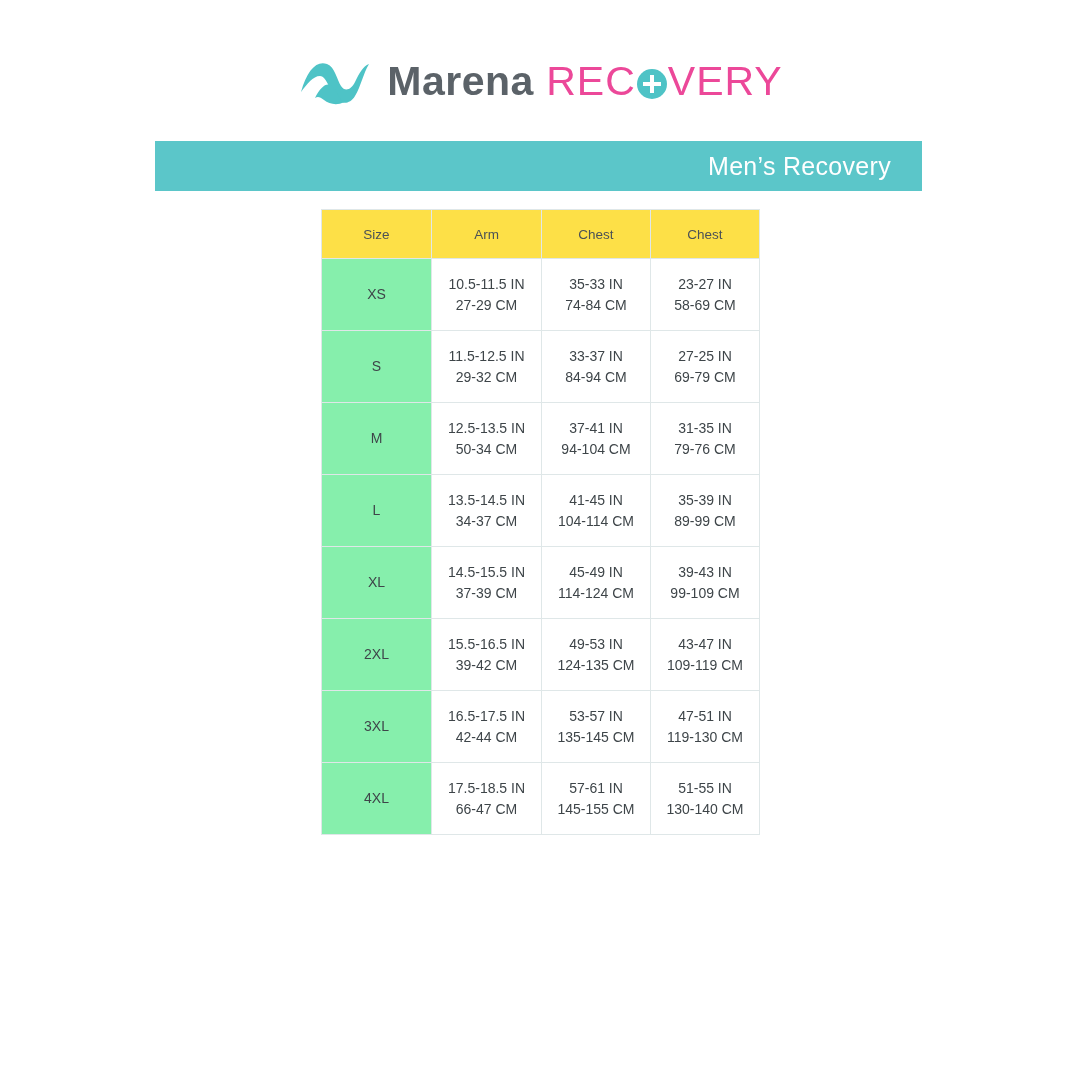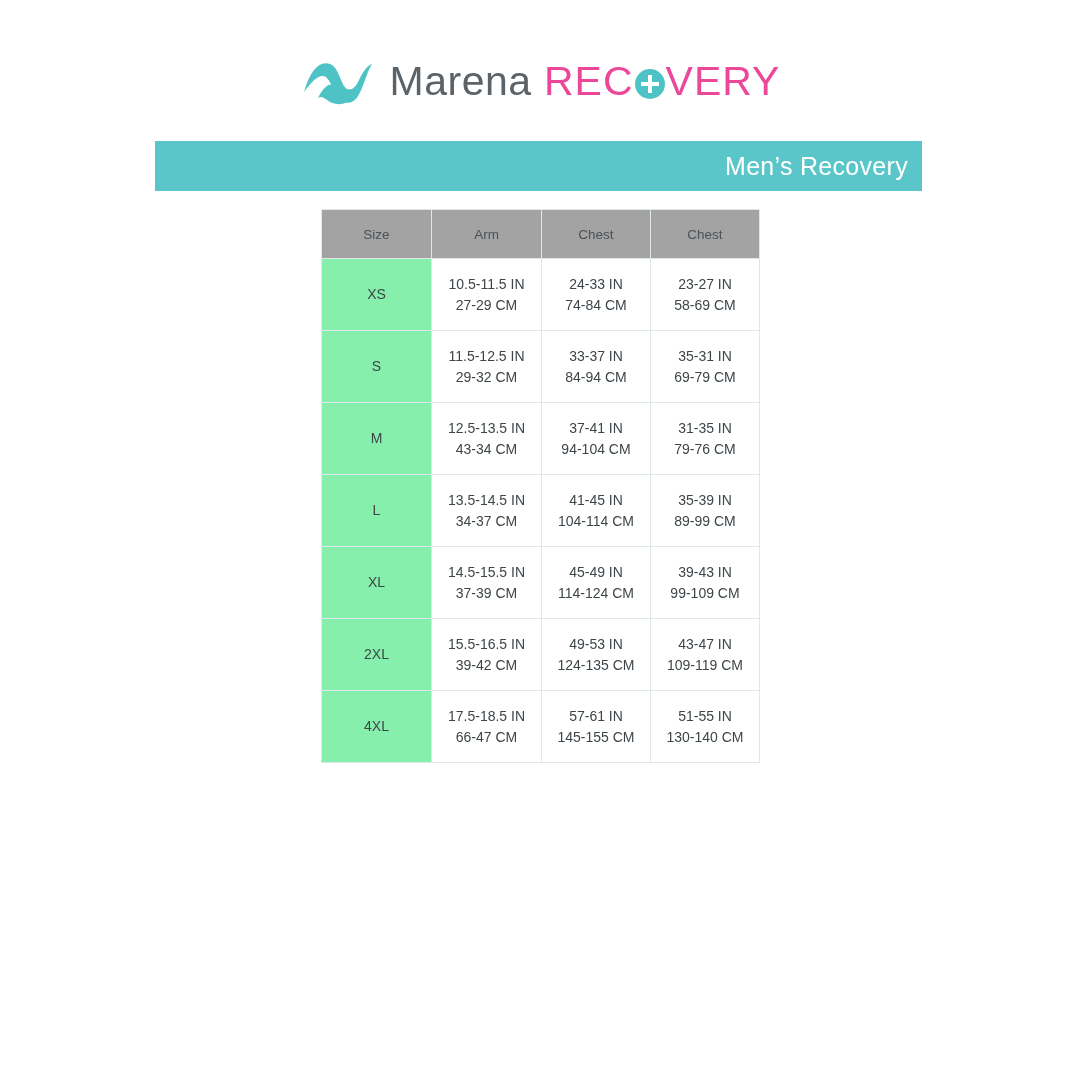--- a/index.html
+++ b/index.html
@@ -36,21 +36,21 @@
     display: block;
   }
   .logo-text {
     font-size: 41px;
     letter-spacing: 0.5px;
     line-height: 1;
     white-space: nowrap;
   }
   .logo-text .word1 {
     color: #5b6268;
-    font-weight: 400;
+    font-weight: 700;
   }
   .logo-text .word2 {
     color: #ec4899;
     font-weight: 400;
     letter-spacing: 1px;
   }
   .logo-plus-wrap {
     display: inline-block;
     position: relative;
     width: 30px;
@@ -90,21 +90,21 @@
   .banner {
     position: absolute;
     top: 141px;
     left: 155px;
     width: 767px;
     height: 50px;
     background: #5bc6c9;
     display: flex;
     align-items: center;
     justify-content: flex-end;
-    padding-right: 14px;
+    padding-right: 31px;
   }
   .banner-title {
     color: #ffffff;
     font-size: 25px;
     font-weight: 400;
     letter-spacing: 0.3px;
   }
 
   
   .table-wrap {
@@ -122,21 +122,21 @@
   table.size-chart td {
     border: 1px solid #dfe7e8;
     text-align: center;
     vertical-align: middle;
     color: #3e4549;
     font-weight: 400;
   }
   table.size-chart th {
     height: 49px;
     font-size: 13.5px;
-    background: #a3a3a3;
+    background: #fde047;
     color: #4b5156;
   }
   table.size-chart td {
     height: 72px;
     font-size: 14px;
     line-height: 1.45;
     padding: 4px 2px;
   }
   td.size-cell {
     background: #86efac;
@@ -188,48 +188,48 @@
         </tr>
       </thead>
       <tbody>
         <tr>
           <td class="size-cell">XS</td>
           <td>
               <span class="line2">10.5-11.5 IN</span>
               <span class="line2">27-29 CM</span>
             </td>
           <td>
-              <span class="line2">24-33 IN</span>
+              <span class="line2">35-33 IN</span>
               <span class="line2">74-84 CM</span>
             </td>
           <td>
               <span class="line2">23-27 IN</span>
               <span class="line2">58-69 CM</span>
             </td>
         </tr>
         <tr>
           <td class="size-cell">S</td>
           <td>
               <span class="line2">11.5-12.5 IN</span>
               <span class="line2">29-32 CM</span>
             </td>
           <td>
               <span class="line2">33-37 IN</span>
               <span class="line2">84-94 CM</span>
             </td>
           <td>
-              <span class="line2">35-31 IN</span>
+              <span class="line2">27-25 IN</span>
               <span class="line2">69-79 CM</span>
             </td>
         </tr>
         <tr>
           <td class="size-cell">M</td>
           <td>
               <span class="line2">12.5-13.5 IN</span>
-              <span class="line2">43-34 CM</span>
+              <span class="line2">50-34 CM</span>
             </td>
           <td>
               <span class="line2">37-41 IN</span>
               <span class="line2">94-104 CM</span>
             </td>
           <td>
               <span class="line2">31-35 IN</span>
               <span class="line2">79-76 CM</span>
             </td>
         </tr>
@@ -269,20 +269,35 @@
               <span class="line2">15.5-16.5 IN</span>
               <span class="line2">39-42 CM</span>
             </td>
           <td>
               <span class="line2">49-53 IN</span>
               <span class="line2">124-135 CM</span>
             </td>
           <td>
               <span class="line2">43-47 IN</span>
               <span class="line2">109-119 CM</span>
+            </td>
+        </tr>
+        <tr>
+          <td class="size-cell">3XL</td>
+          <td>
+              <span class="line2">16.5-17.5 IN</span>
+              <span class="line2">42-44 CM</span>
+            </td>
+          <td>
+              <span class="line2">53-57 IN</span>
+              <span class="line2">135-145 CM</span>
+            </td>
+          <td>
+              <span class="line2">47-51 IN</span>
+              <span class="line2">119-130 CM</span>
             </td>
         </tr>
         <tr>
           <td class="size-cell">4XL</td>
           <td>
               <span class="line2">17.5-18.5 IN</span>
               <span class="line2">66-47 CM</span>
             </td>
           <td>
               <span class="line2">57-61 IN</span>

